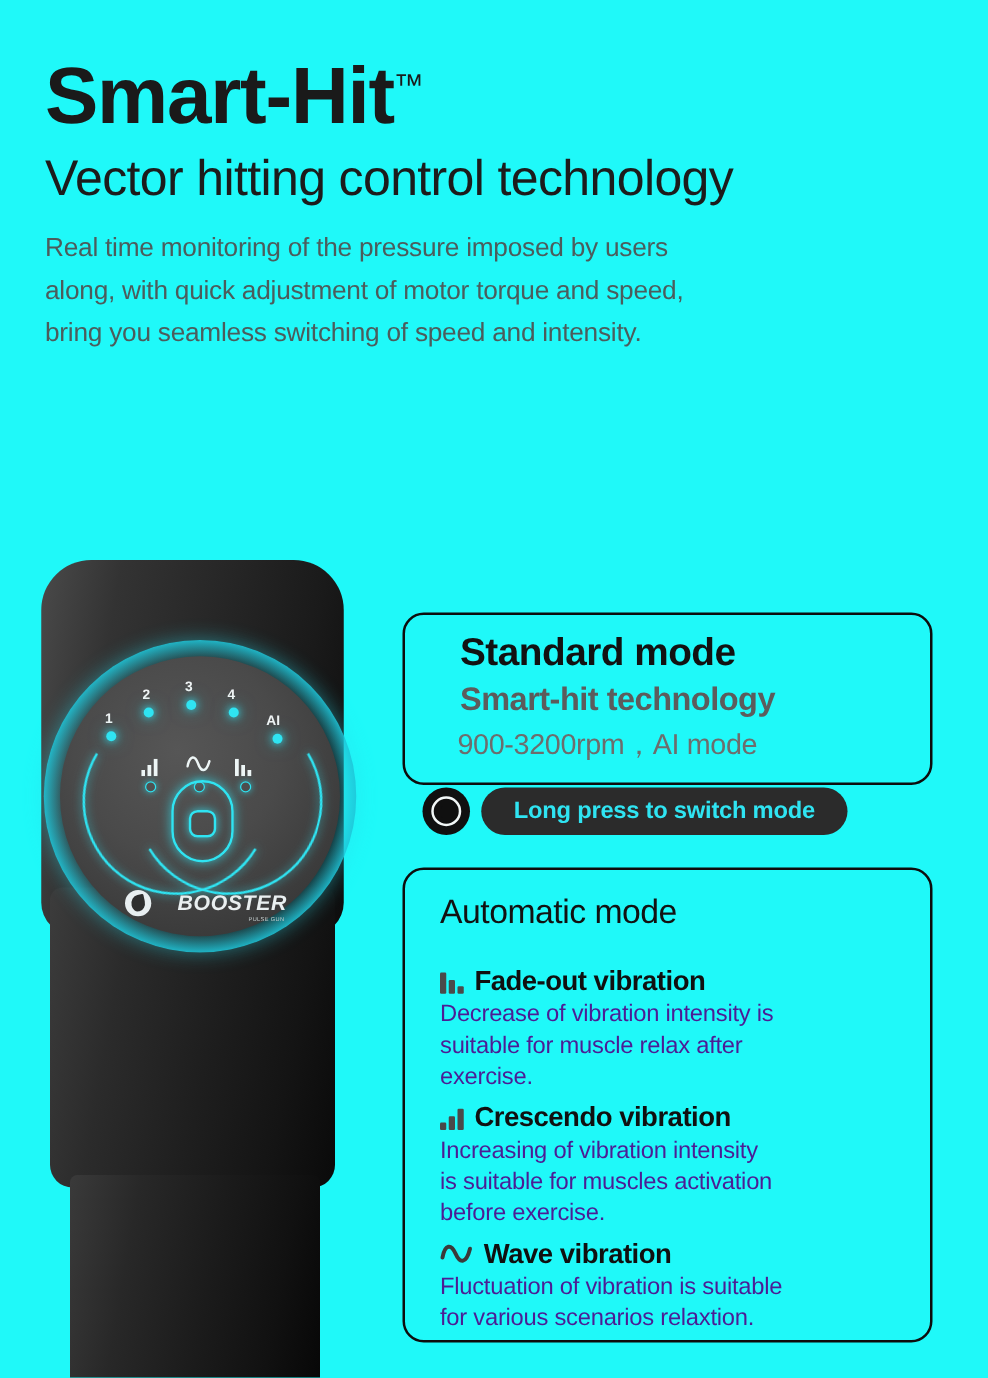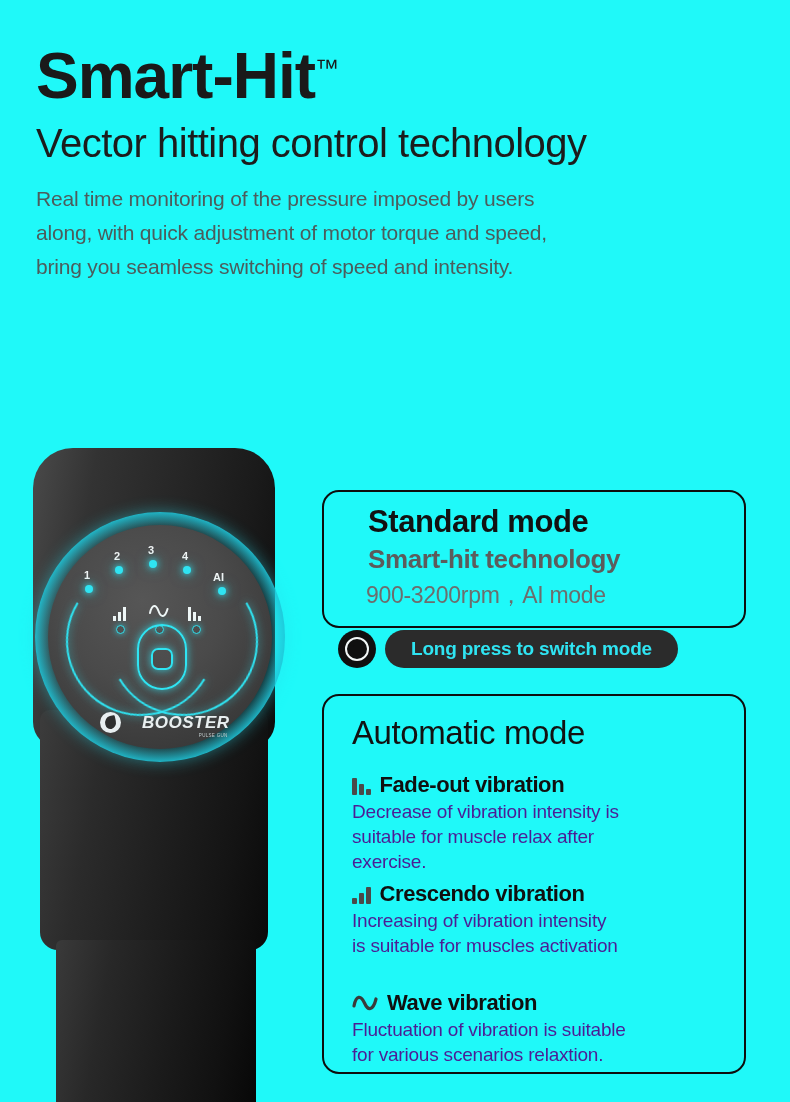--- a/index.html
+++ b/index.html
@@ -102,21 +102,21 @@
   .press-row { position: absolute; left: 338px; top: 630px; display: flex; align-items: center; gap: 9px; }
   .press-ic { width: 38px; height: 38px; border-radius: 50%; background: #101010;
     display: flex; align-items: center; justify-content: center; }
   .press-ic-ring { width: 24px; height: 24px; border-radius: 50%; border: 2.4px solid #f2f7f7;
     display: flex; align-items: center; justify-content: center; }
   .press-ic-sq { width: 9px; height: 9px; background: #101010; border-radius: 1.5px; }
   .press-pill { height: 38px; border-radius: 19px; background: #2b2b2b;
     display: flex; align-items: center; padding: 0 26px; }
   .press-txt { color: #2fe4f2; font-size: 19px; font-weight: 700; letter-spacing: -.2px; }
 
-  .auto-title { position: absolute; left: 28px; top: 18px; font-size: 33px; font-weight: 400; color: #121212; letter-spacing: -.4px; }
+  .auto-title { position: absolute; left: 28px; top: 18px; font-size: 27px; font-weight: 400; color: #121212; letter-spacing: -.4px; }
   .feat { position: absolute; left: 28px; width: 370px; }
   .feat-head { display: flex; align-items: center; gap: 9px; }
   .feat-name { font-size: 22px; font-weight: 700; color: #101010; letter-spacing: -.4px; }
   .feat-desc { font-size: 19px; color: #4c1d95; line-height: 1.32; margin-top: 1px; letter-spacing: -.2px; }
 
   .bars { display: flex; align-items: flex-end; gap: 2.5px; height: 19px; }
   .bars i { display: block; width: 4.5px; background: #4a4a4a; border-radius: 1px; }
 </style>
 </head>
 <body>
@@ -242,20 +242,21 @@
               <i style="height:6px"></i>
               <i style="height:11px"></i>
               <i style="height:17px"></i>
             </span>
         </span>
         <span class="feat-name">Crescendo vibration</span>
       </div>
       <div class="feat-desc">
         <div>Increasing of vibration intensity</div>
         <div>is suitable for muscles activation</div>
+        <div>before exercise.</div>
       </div>
     </div>
 
     <div class="feat" style="top:294px;">
       <div class="feat-head">
         <span style="display:flex;align-items:center;">
           <svg width="26" height="20" viewBox="0 0 26 20">
               <path d="M2 13 C4 2, 9 2, 12.5 10 C16 18, 21 18, 24 6" stroke="#3a3a3a" stroke-width="3.2" fill="none" stroke-linecap="round"></path>
             </svg>
         </span>

